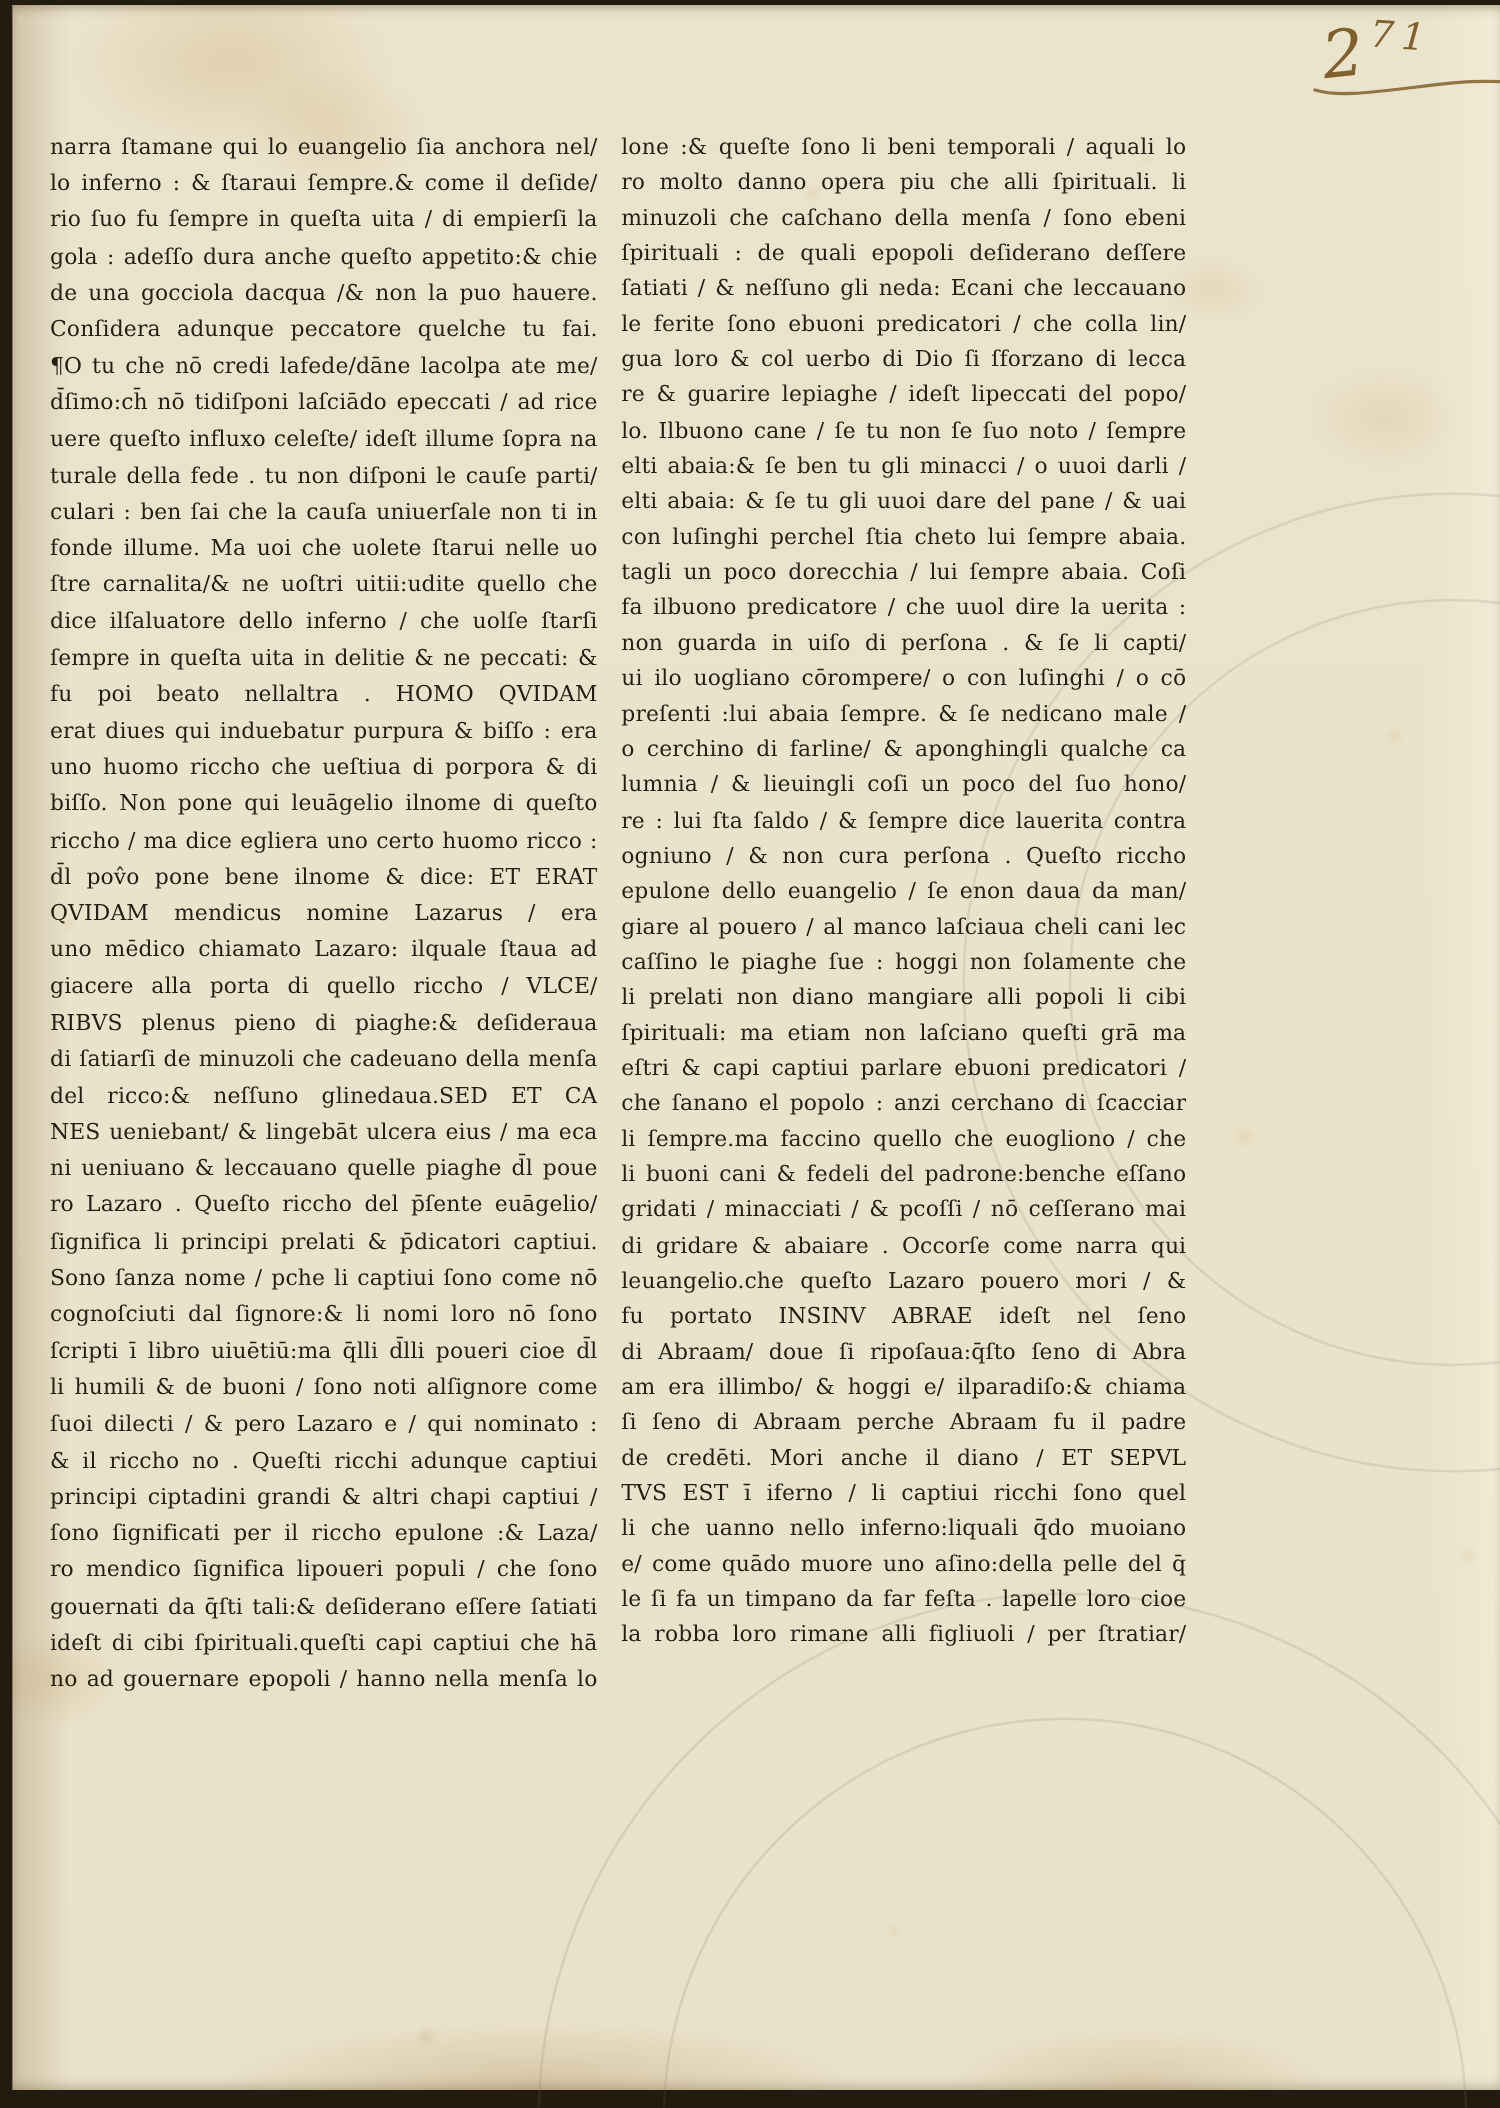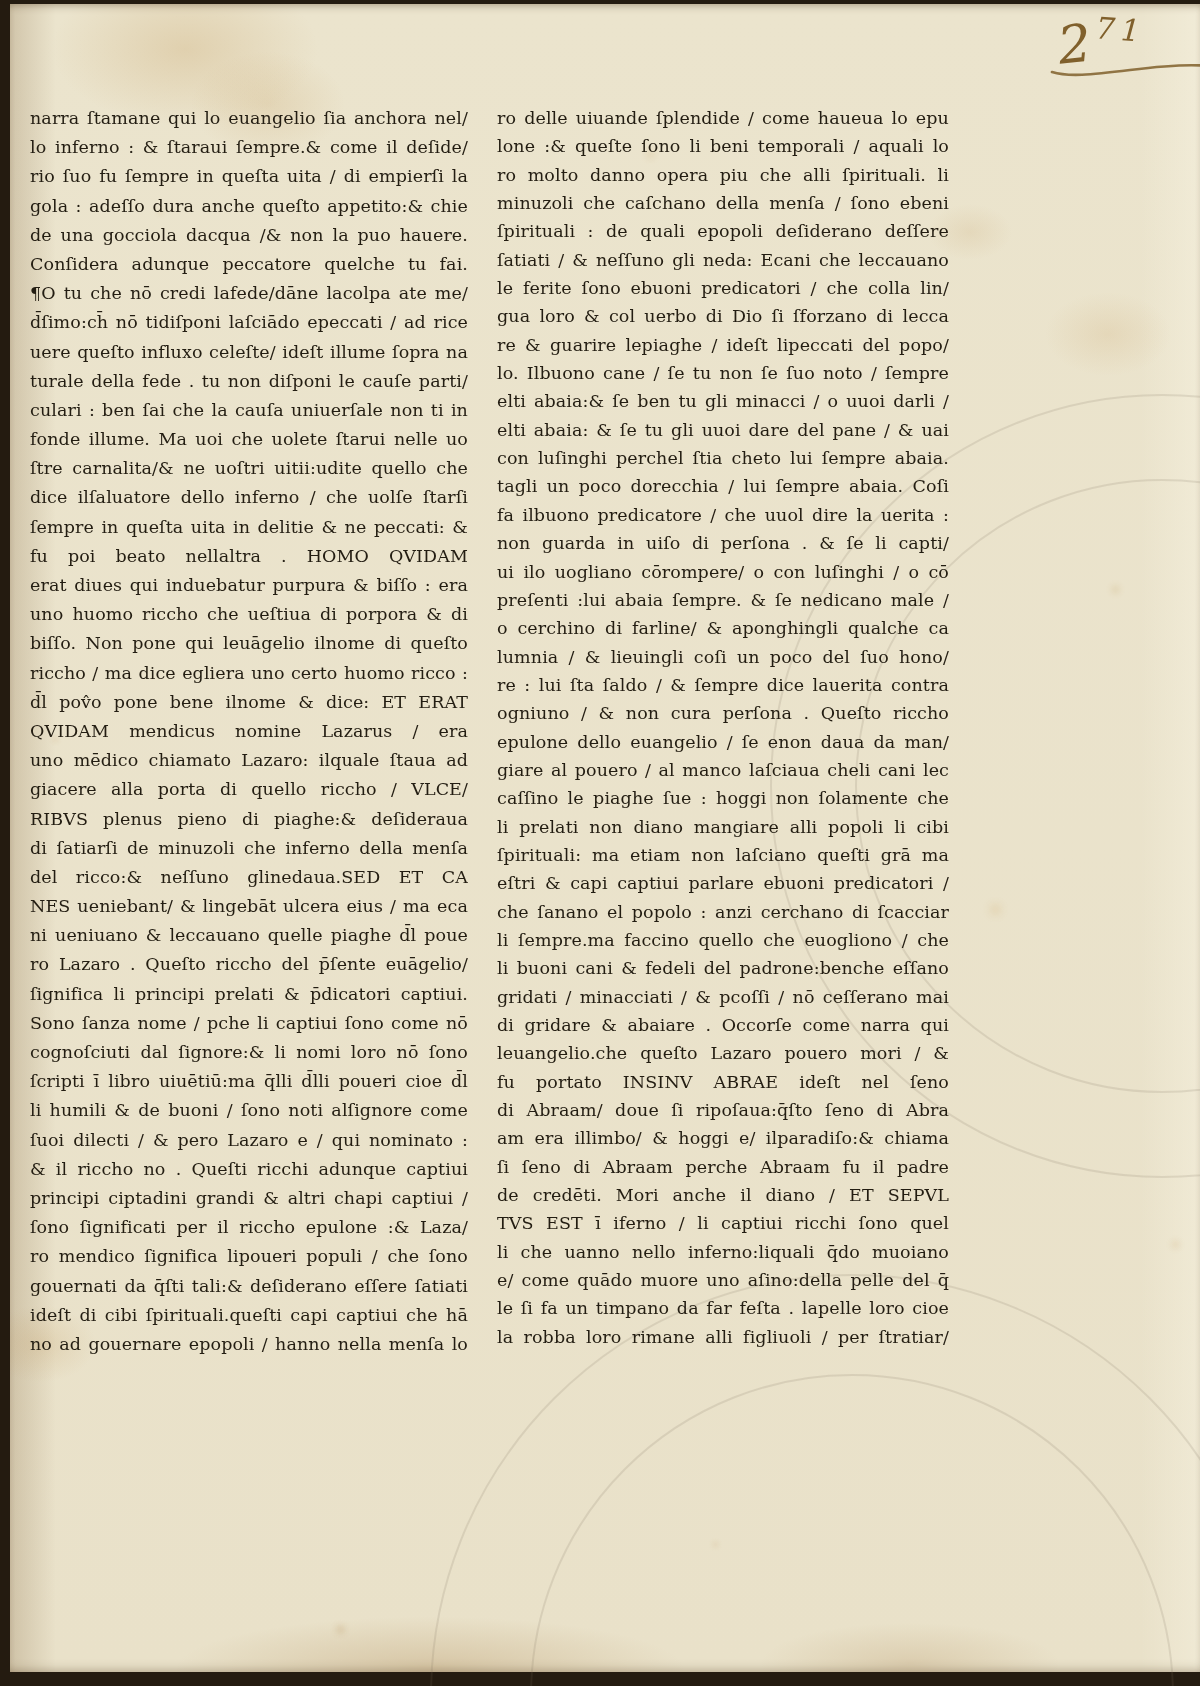--- a/index.html
+++ b/index.html
@@ -35,21 +35,21 @@
       150px 208px 5px 2px rgba(186,138,66,.15),
       985px 905px 8px 4px rgba(200,150,70,.22),
       330px 1625px 6px 3px rgba(170,125,60,.25),
       705px 1540px 5px 2px rgba(186,138,66,.16),
       1165px 1240px 6px 3px rgba(186,138,66,.18);
   }
   .col{
     position:absolute;top:100px;color:#231d12;
     text-rendering:optimizeLegibility;
   }
-  #col-left{left:20px;width:438px;}
+  #col-left{left:30px;width:438px;}
   #col-right{left:487px;width:452px;}
   .col .line{
     font-size:17.5px;
     text-align:justify;text-align-last:justify;
     overflow:hidden;white-space:nowrap;
     letter-spacing:.1px;
   }
   #col-left .line{height:29.2px;line-height:29.2px;}
   #col-right .line{height:28.35px;line-height:28.35px;}
   
@@ -108,42 +108,41 @@
       <div class="line">fu poi beato nellaltra . HOMO QVIDAM</div>
       <div class="line">erat diues qui induebatur purpura &amp; biſſo : era</div>
       <div class="line">uno huomo riccho che ueſtiua di porpora &amp; di</div>
       <div class="line">biſſo. Non pone qui leuāgelio ilnome di queſto</div>
       <div class="line">riccho / ma dice egliera uno certo huomo ricco :</div>
       <div class="line">d̄l pov̂o pone bene ilnome &amp; dice: ET ERAT</div>
       <div class="line">QVIDAM mendicus nomine Lazarus / era</div>
       <div class="line">uno mēdico chiamato Lazaro: ilquale ſtaua ad</div>
       <div class="line">giacere alla porta di quello riccho / VLCE/</div>
       <div class="line">RIBVS plenus pieno di piaghe:&amp; deſideraua</div>
-      <div class="line">di ſatiarſi de minuzoli che inferno della menſa</div>
+      <div class="line">di ſatiarſi de minuzoli che cadeuano della menſa</div>
       <div class="line">del ricco:&amp; neſſuno glinedaua.SED ET CA</div>
       <div class="line">NES ueniebant/ &amp; lingebāt ulcera eius / ma eca</div>
       <div class="line">ni ueniuano &amp; leccauano quelle piaghe d̄l poue</div>
       <div class="line">ro Lazaro . Queſto riccho del p̄ſente euāgelio/</div>
       <div class="line">ſignifica li principi prelati &amp; p̄dicatori captiui.</div>
       <div class="line">Sono ſanza nome / pche li captiui ſono come nō</div>
       <div class="line">cognoſciuti dal ſignore:&amp; li nomi loro nō ſono</div>
       <div class="line">ſcripti ī libro uiuētiū:ma q̄lli d̄lli poueri cioe d̄l</div>
       <div class="line">li humili &amp; de buoni / ſono noti alſignore come</div>
       <div class="line">ſuoi dilecti / &amp; pero Lazaro e / qui nominato :</div>
       <div class="line">&amp; il riccho no . Queſti ricchi adunque captiui</div>
       <div class="line">principi ciptadini grandi &amp; altri chapi captiui /</div>
       <div class="line">ſono ſignificati per il riccho epulone :&amp; Laza/</div>
       <div class="line">ro mendico ſignifica lipoueri populi / che ſono</div>
       <div class="line">gouernati da q̄ſti tali:&amp; deſiderano eſſere ſatiati</div>
       <div class="line">ideſt di cibi ſpirituali.queſti capi captiui che hā</div>
       <div class="line">no ad gouernare epopoli / hanno nella menſa lo</div>
     </div>
 
   <div id="col-right" class="col">
-      <div class="line">ro delle uiuande ſplendide / come haueua lo epu</div>
       <div class="line">lone :&amp; queſte ſono li beni temporali / aquali lo</div>
       <div class="line">ro molto danno opera piu che alli ſpirituali. li</div>
       <div class="line">minuzoli che caſchano della menſa / ſono ebeni</div>
       <div class="line">ſpirituali : de quali epopoli deſiderano deſſere</div>
       <div class="line">ſatiati / &amp; neſſuno gli neda: Ecani che leccauano</div>
       <div class="line">le ferite ſono ebuoni predicatori / che colla lin/</div>
       <div class="line">gua loro &amp; col uerbo di Dio ſi ſforzano di lecca</div>
       <div class="line">re &amp; guarire lepiaghe / ideſt lipeccati del popo/</div>
       <div class="line">lo. Ilbuono cane / ſe tu non ſe ſuo noto / ſempre</div>
       <div class="line">elti abaia:&amp; ſe ben tu gli minacci / o uuoi darli /</div>

